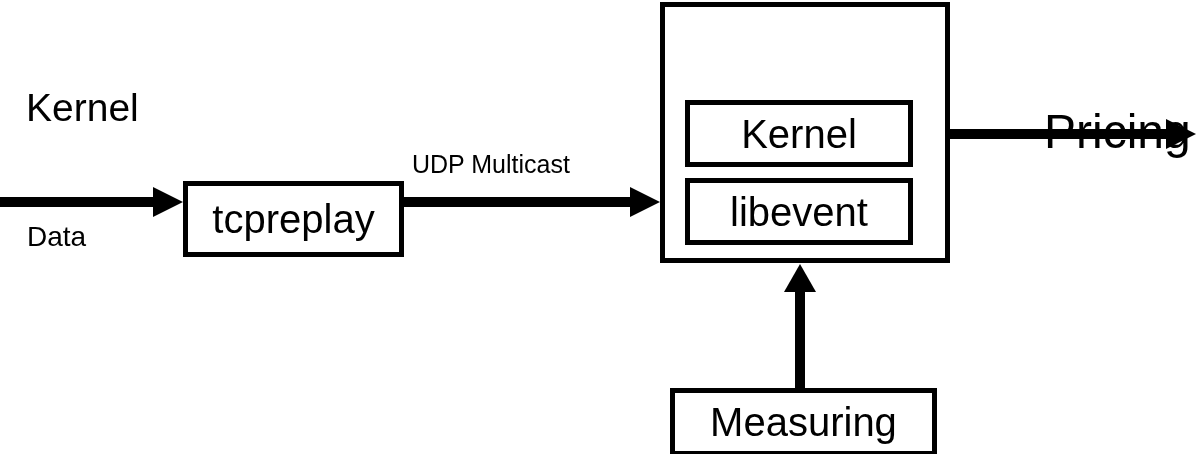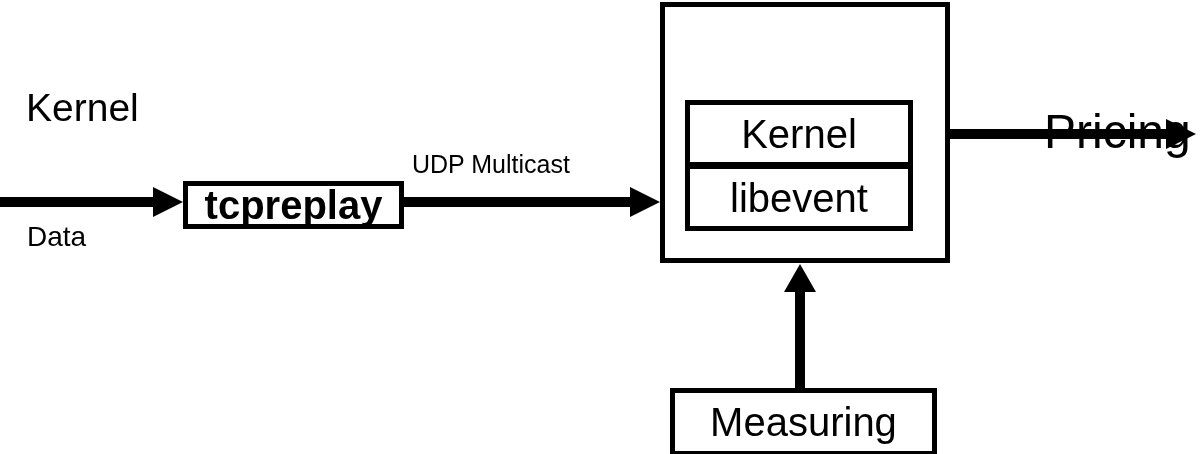--- a/index.html
+++ b/index.html
@@ -64,32 +64,32 @@
   
   #src-line1 { left: 26px; top: 88px;  font-size: 39px; }
   #src-line2 { left: 26px; top: 131px; font-size: 39px; }
   #src-line3 { left: 27px; top: 223px; font-size: 28px; }
 
   
   #input-shaft { left: 0; top: 197px; width: 156px; }
   #input-head  { left: 153px; top: 187px; }
 
   
-  #tcpreplay-node { left: 183px; top: 181px; width: 221px; height: 48px; font-weight: bold; }
+  #tcpreplay-node { left: 183px; top: 181px; width: 221px; height: 76px; }
 
   
   #udp-shaft { left: 404px; top: 197px; width: 228px; }
   #udp-head  { left: 630px; top: 187px; }
   #udp-label { left: 412px; top: 152px; font-size: 25px; }
 
   
   #platform-node { left: 660px; top: 2px; width: 290px; height: 261px; border: 5px solid var(--stroke); position: absolute; background: var(--bg); }
   #platform-title { left: 660px; top: 13px; width: 290px; text-align: center; font-size: 40px; }
   #kernel-node   { left: 685px; top: 100px; width: 228px; height: 67px; }
-  #libevent-node { left: 685px; top: 164px; width: 228px; height: 67px; }
+  #libevent-node { left: 685px; top: 178px; width: 228px; height: 67px; }
 
   
   #pricing-shaft { left: 950px; top: 129px; width: 218px; }
   #pricing-head  { left: 1166px; top: 119px; }
   #pricing-label { left: 1044px; top: 76px; font-size: 48px; margin-top: 32px; }
 
   
   #measuring-shaft { left: 795px; top: 290px; height: 100px; }
   #measuring-head  { left: 784px; top: 264px; }
 

